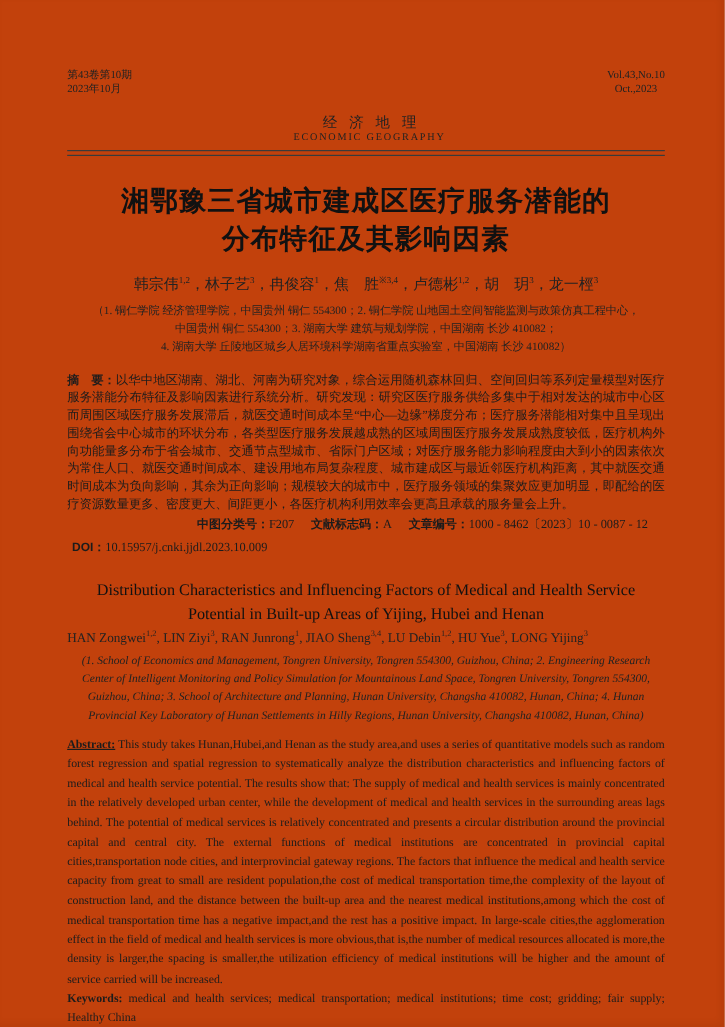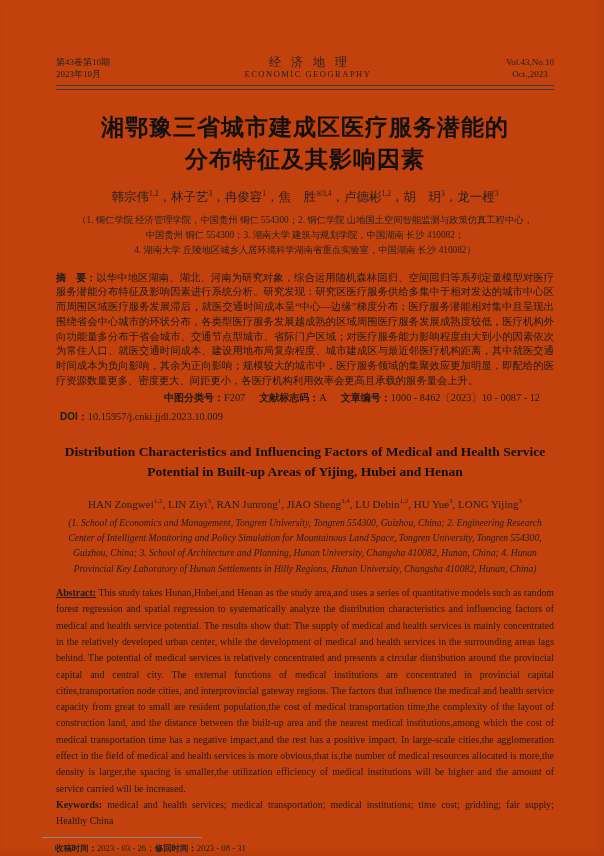--- a/index.html
+++ b/index.html
@@ -20,21 +20,21 @@
     padding:56px 50px 0 56px;
   }
   
   .jheader{
     display:flex;justify-content:space-between;align-items:flex-start;
     font-size:9px;line-height:12px;color:#222;
   }
   .jh-left{text-align:left;}
   .jh-right{text-align:center;}
   .jh-center{text-align:center;}
-  .jname-cn{font-size:12px;letter-spacing:10px;margin-left:10px;line-height:13px;}
+  .jname-cn{font-size:12px;letter-spacing:10px;margin-left:10px;line-height:13px;margin-top:40px;}
   .jname-en{font-size:8.5px;letter-spacing:1.5px;line-height:11px;}
   .double-rule{
     margin-top:5px;height:2.5px;
     border-top:1.4px solid #3a3a3a;
     border-bottom:0.8px solid #3a3a3a;
   }
   
   .title-cn{
     margin:22px 0 0 0;text-align:center;
     font-size:23px;line-height:32px;font-weight:700;letter-spacing:1px;color:#111;
@@ -45,23 +45,23 @@
   
   .abs-cn{margin:13px 0 0 0;font-size:10.3px;line-height:14.8px;text-align:justify;text-justify:inter-ideograph;}
   .kw-cn{margin:0;font-size:10.3px;line-height:15.2px;text-align:justify;}
   .lblb{font-weight:700;font-family:"Liberation Sans","DejaVu Sans",sans-serif;font-size:10px;}
   .clc-line{margin:1px 0 0 0;font-size:10.3px;line-height:15.5px;text-align:right;}
   .clc-line .grp{margin-right:14px;}
   .doi-line{margin:4px;font-size:10.3px;line-height:15.5px;}
   
   .title-en{
     margin:17px 0 0 0;text-align:center;
-    font-size:13.5px;line-height:20px;font-weight:700;color:#111;
+    font-size:13.5px;line-height:20px;font-weight:400;color:#111;
   }
-  .authors-en{margin-top:16px;text-align:center;font-size:11px;color:#222;}
+  .authors-en{margin-top:4px;font-size:11px;color:#222;}
   .authors-en sup{font-size:7px;}
   .affils-en{margin-top:5px;text-align:center;font-style:italic;font-size:9.6px;line-height:15.3px;color:#222;}
   .abs-en{margin:9px 0 0 0;font-size:9.9px;line-height:16.3px;text-align:justify;}
   .abs-en .lble{font-weight:700;text-decoration:underline;}
   .kw-en{margin:0;font-size:9.9px;line-height:16.3px;text-align:justify;}
   
   .fnsep{margin:7px 0 0 -14px;width:160px;border-top:1px solid #8a8a8a;}
   .footnotes{
     margin:4px -16px 0 -14px;
     font-size:8.7px;line-height:13.2px;color:#222;text-align:justify;

